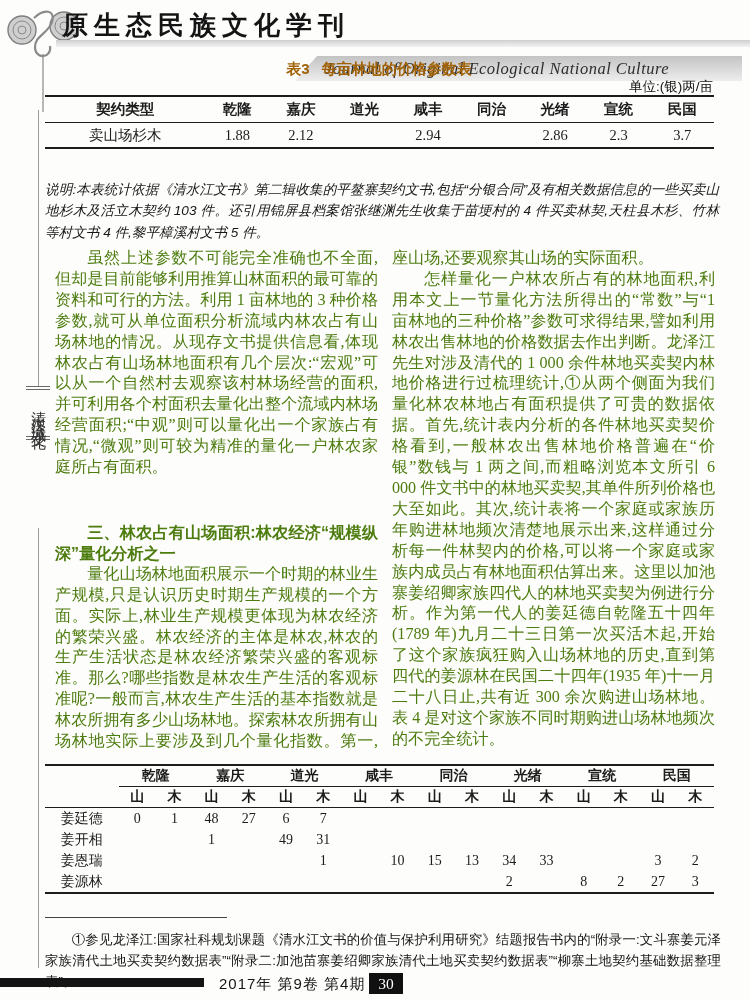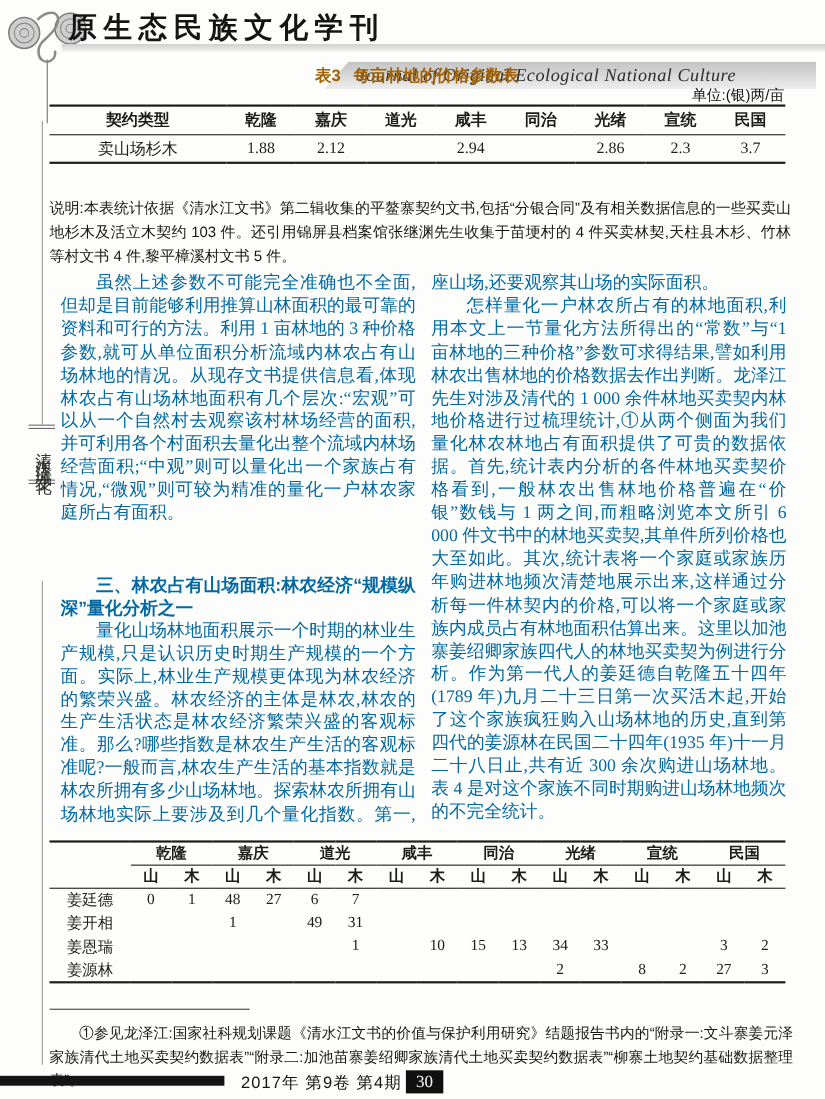--- a/index.html
+++ b/index.html
@@ -51,21 +51,21 @@
   .t4 th{font-family:"Liberation Sans",sans-serif;font-weight:700;font-size:14px;padding:1px 0;height:16px;}
   .t4 th.era{border-bottom:1.2px solid #1d1d1d;}
   .t4 th.sub{border-bottom:1.2px solid #1d1d1d;}
   .t4 th.stub{border-bottom:1.2px solid #1d1d1d;}
   .t4 td{text-align:center;padding:1.5px 0;height:16px;font-size:14px;}
   .t4 td.name{font-family:"Liberation Sans",sans-serif;}
 
   
   .cols{position:absolute;left:55px;top:248px;width:660px;height:503px;
         display:flex;gap:14px;overflow:hidden;}
-  .col{width:323px;font-size:16.1px;line-height:20.9px;text-align:justify;color:#0369a1;}
+  .col{width:323px;font-size:16.1px;line-height:20.9px;text-align:justify;color:#4d7c0f;}
   .col p{margin:0;}
   .col p.indent{text-indent:2em;}
   .col p.bold{font-family:"Liberation Sans",sans-serif;font-weight:700;margin-top:44px;}
 
   
   .fn-rule{position:absolute;left:45px;top:917px;width:182px;border-top:1.2px solid #444;}
   .footnote{position:absolute;left:45px;top:929px;width:676px;font-family:"Liberation Sans",sans-serif;
             font-size:13.4px;line-height:21px;text-align:justify;text-indent:2em;color:#161616;}
 
   
@@ -145,21 +145,21 @@
           <td>2.12</td>
           <td></td>
           <td>2.94</td>
           <td></td>
           <td>2.86</td>
           <td>2.3</td>
           <td>3.7</td>
         </tr>
       </tbody>
   </table>
-  <div class="note" style="top:179px;">说明:本表统计依据《清水江文书》第二辑收集的平鳌寨契约文书,包括“分银合同”及有相关数据信息的一些买卖山地杉木及活立木契约 103 件。还引用锦屏县档案馆张继渊先生收集于苗埂村的 4 件买卖林契,天柱县木杉、竹林等村文书 4 件,黎平樟溪村文书 5 件。</div>
+  <div class="note" style="top:179px;font-style:italic;">说明:本表统计依据《清水江文书》第二辑收集的平鳌寨契约文书,包括“分银合同”及有相关数据信息的一些买卖山地杉木及活立木契约 103 件。还引用锦屏县档案馆张继渊先生收集于苗埂村的 4 件买卖林契,天柱县木杉、竹林等村文书 4 件,黎平樟溪村文书 5 件。</div>
 
   <div class="cols">
     <div class="col" id="col-left">
         <p class="indent">虽然上述参数不可能完全准确也不全面,但却是目前能够利用推算山林面积的最可靠的资料和可行的方法。利用 1 亩林地的 3 种价格参数,就可从单位面积分析流域内林农占有山场林地的情况。从现存文书提供信息看,体现林农占有山场林地面积有几个层次:“宏观”可以从一个自然村去观察该村林场经营的面积,并可利用各个村面积去量化出整个流域内林场经营面积;“中观”则可以量化出一个家族占有情况,“微观”则可较为精准的量化一户林农家庭所占有面积。</p>
         <p class="indent bold">三、林农占有山场面积:林农经济“规模纵深”量化分析之一</p>
         <p class="indent">量化山场林地面积展示一个时期的林业生产规模,只是认识历史时期生产规模的一个方面。实际上,林业生产规模更体现为林农经济的繁荣兴盛。林农经济的主体是林农,林农的生产生活状态是林农经济繁荣兴盛的客观标准。那么?哪些指数是林农生产生活的客观标准呢?一般而言,林农生产生活的基本指数就是林农所拥有多少山场林地。探索林农所拥有山场林地实际上要涉及到几个量化指数。第一,一户林农能有多少座“山场杉木”?第二,有数座山场者能否定义其为林农大户?这就有待于对林农经济作“规模纵深”的量化分析,因此,不仅要知道一户林农有数</p>
       </div>
     <div class="col" id="col-right">
         <p>座山场,还要观察其山场的实际面积。</p>
         <p class="indent">怎样量化一户林农所占有的林地面积,利用本文上一节量化方法所得出的“常数”与“1 亩林地的三种价格”参数可求得结果,譬如利用林农出售林地的价格数据去作出判断。龙泽江先生对涉及清代的 1 000 余件林地买卖契内林地价格进行过梳理统计,①从两个侧面为我们量化林农林地占有面积提供了可贵的数据依据。首先,统计表内分析的各件林地买卖契价格看到,一般林农出售林地价格普遍在“价银”数钱与 1 两之间,而粗略浏览本文所引 6 000 件文书中的林地买卖契,其单件所列价格也大至如此。其次,统计表将一个家庭或家族历年购进林地频次清楚地展示出来,这样通过分析每一件林契内的价格,可以将一个家庭或家族内成员占有林地面积估算出来。这里以加池寨姜绍卿家族四代人的林地买卖契为例进行分析。作为第一代人的姜廷德自乾隆五十四年(1789 年)九月二十三日第一次买活木起,开始了这个家族疯狂购入山场林地的历史,直到第四代的姜源林在民国二十四年(1935 年)十一月二十八日止,共有近 300 余次购进山场林地。表 4 是对这个家族不同时期购进山场林地频次的不完全统计。</p>

